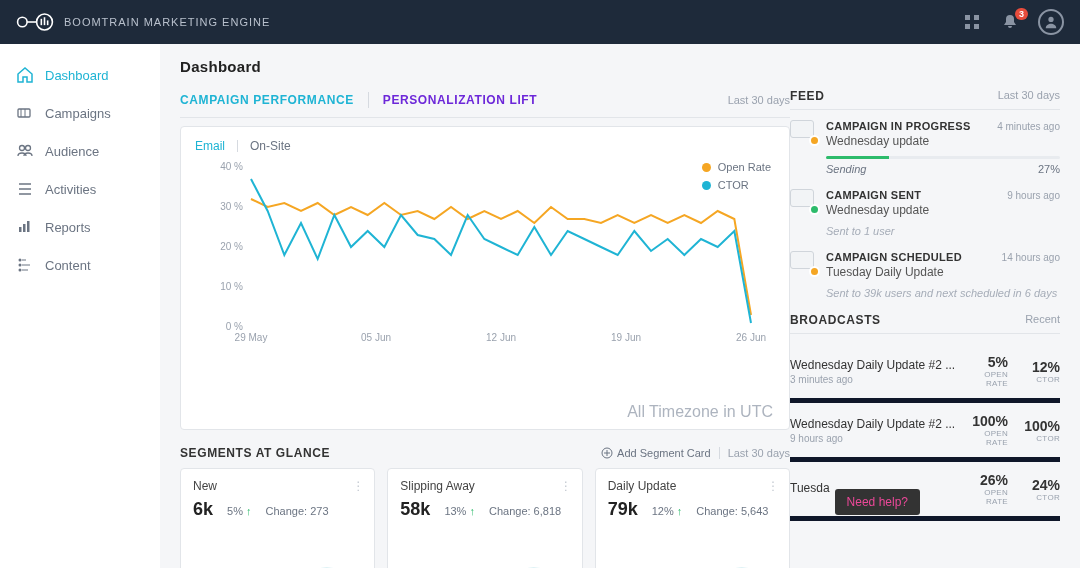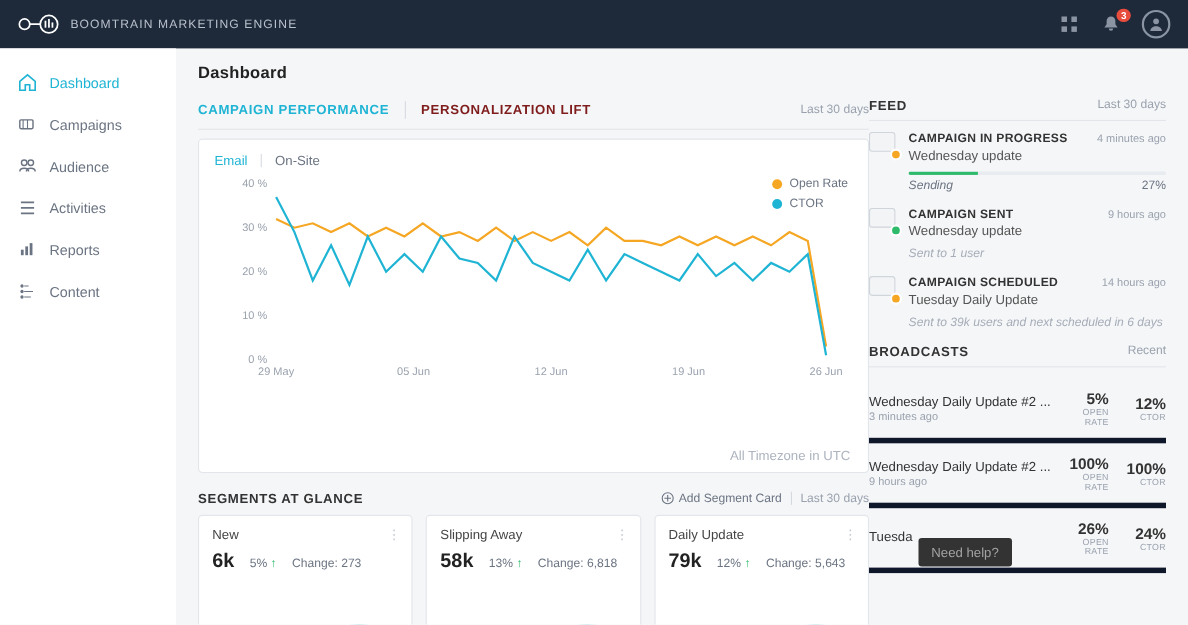--- a/index.html
+++ b/index.html
@@ -16,33 +16,33 @@
 .nav-item { display: flex; align-items: center; gap: 11px; padding: 10px 16px; font-size: 13px; color: #6b7482; cursor: pointer; }
 .nav-item.active { color: #1fb4d4; }
 .nav-icon { width: 18px; height: 18px; display: flex; align-items: center; justify-content: center; }
 .main { flex: 1; padding: 14px 20px; overflow: hidden; }
 .page-title { font-size: 15px; font-weight: 700; color: #222; margin-bottom: 14px; letter-spacing: .3px; }
 .cols { display: flex; }
 .col-left { flex: 1; min-width: 0; }
 .col-right { width: 270px; }
 .section-head { display: flex; align-items: center; justify-content: space-between; border-bottom: 1px solid #e2e5e9; padding-bottom: 6px; margin-bottom: 8px; }
 .tabs { display: flex; align-items: center; gap: 14px; }
-.tab { font-size: 12px; font-weight: 700; letter-spacing: .6px; color: #7f1d1d; cursor: pointer; padding: 4px 0; }
+.tab { font-size: 12px; font-weight: 700; letter-spacing: .6px; color: #6d28d9; cursor: pointer; padding: 4px 0; }
 .tab.active { color: #1fb4d4; }
 .tab-sep { width: 1px; height: 16px; background: #d6dae0; }
 .muted { font-size: 11px; color: #9aa2ae; }
 .card { background: #fff; border: 1px solid #e2e5e9; border-radius: 4px; padding: 12px 14px; }
 .chart-card { height: 304px; position: relative; }
 .subtabs { display: flex; align-items: center; gap: 12px; font-size: 12px; margin-bottom: 6px; }
 .subtab { color: #6b7482; cursor: pointer; }
 .subtab.active { color: #1fb4d4; }
 .legend { position: absolute; top: 34px; right: 18px; font-size: 11px; color: #6b7482; }
 .lg-row { display: flex; align-items: center; gap: 7px; margin-bottom: 6px; }
 .dot { width: 9px; height: 9px; border-radius: 50%; }
-.chart-foot { position: absolute; bottom: 8px; right: 16px; font-size: 12px; color: #adb4bf; }
+.chart-foot { position: absolute; bottom: 8px; right: 16px; font-size: 16px; color: #adb4bf; }
 svg.chart { width: 100%; height: 190px; }
 .axis-lbl { font-size: 10px; fill: #9aa2ae; }
 .seg-head { display: flex; align-items: center; justify-content: space-between; margin: 16px 0 8px; }
 .seg-title { font-size: 12px; font-weight: 700; letter-spacing: .6px; color: #333; }
 .seg-actions { display: flex; align-items: center; gap: 8px; font-size: 11px; color: #6b7482; }
 .seg-actions .sep { width: 1px; height: 12px; background: #d6dae0; }
 .seg-row { display: flex; gap: 12px; }
 .seg-card { flex: 1; background: #fff; border: 1px solid #e2e5e9; border-radius: 4px; padding: 10px 12px 0; position: relative; overflow: hidden; height: 130px; }
 .seg-name { font-size: 12px; color: #444; margin-bottom: 6px; }
 .seg-menu { position: absolute; top: 10px; right: 10px; color: #c3c9d1; font-size: 12px; cursor: pointer; }
@@ -65,21 +65,21 @@
 .progress { height: 3px; background: #e8ebef; border-radius: 2px; margin-top: 8px; overflow: hidden; }
 .progress-fill { height: 100%; background: #2dbb6b; }
 .prog-row { display: flex; justify-content: space-between; font-size: 11px; color: #6b7482; margin-top: 4px; }
 .bc-item { display: flex; align-items: center; gap: 10px; padding: 10px 0; border-bottom: 5px solid #0f172a; }
 .bc-left { flex: 1; min-width: 0; }
 .bc-name { font-size: 12px; color: #333; white-space: nowrap; overflow: hidden; text-overflow: ellipsis; }
 .bc-time { font-size: 10px; color: #9aa2ae; margin-top: 2px; }
 .bc-stat { width: 42px; text-align: right; }
 .bc-val { font-size: 14px; font-weight: 600; color: #333; }
 .bc-lbl { font-size: 8px; color: #9aa2ae; letter-spacing: .3px; }
-.help-pill { position: absolute; bottom: 6px; right: 140px; background: #333; color: #a3a3a3; font-size: 12px; padding: 6px 12px; border-radius: 3px; cursor: pointer; }
+.help-pill { position: absolute; bottom: 6px; right: 140px; background: #333; color: #ec4899; font-size: 12px; padding: 6px 12px; border-radius: 3px; cursor: pointer; }
 .right-wrap { position: relative; height: 100%; }
 </style>
 </head>
 <body>
 
 <div class="topbar">
   <div class="logo">
     <span class="logo-mark">
       <svg viewBox="0 0 48 24" width="38" height="24">
           <circle cx="8" cy="12" r="6" fill="none" stroke="#fff" stroke-width="2"></circle>

